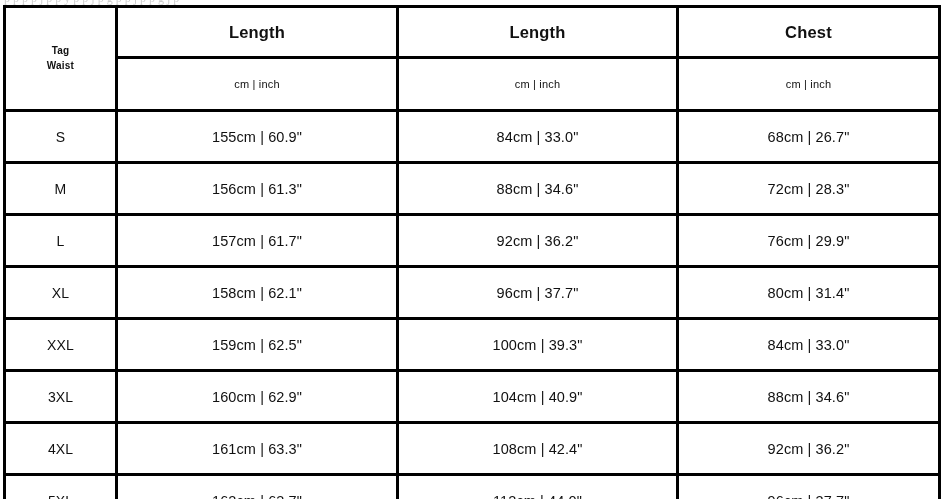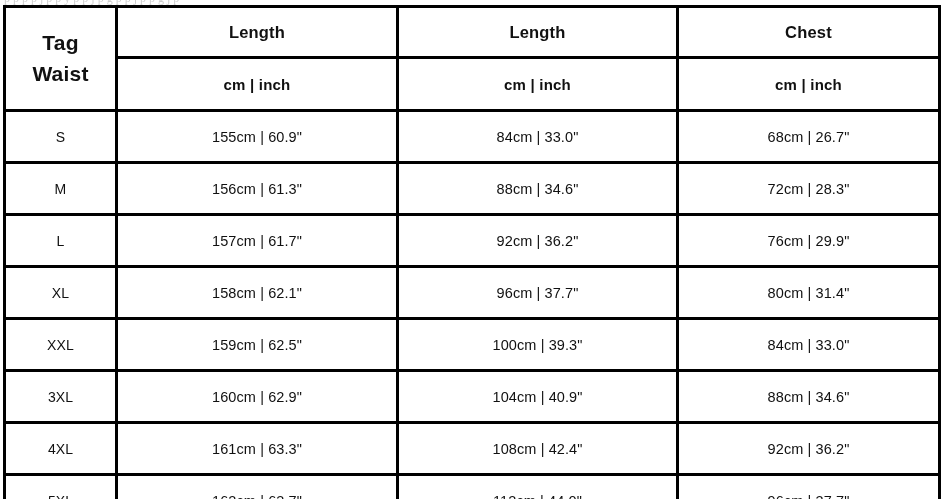--- a/index.html
+++ b/index.html
@@ -72,27 +72,27 @@
   }
 
   th.group-head {
     height: 48px;
     font-size: 16.5px;
     font-weight: bold;
     letter-spacing: 0.2px;
   }
   th.unit-head {
     height: 50px;
-    font-size: 15px;
-    font-weight: bold;
+    font-size: 11px;
+    font-weight: normal;
     letter-spacing: 0.2px;
   }
   th.tag-head {
     height: 98px;
-    font-size: 21px;
+    font-size: 10px;
     font-weight: bold;
     line-height: 1.45;
     letter-spacing: 0.2px;
   }
   th.tag-head .tag-line {
     display: block;
   }
 
   tbody tr { height: 49px; }
   tbody td {

